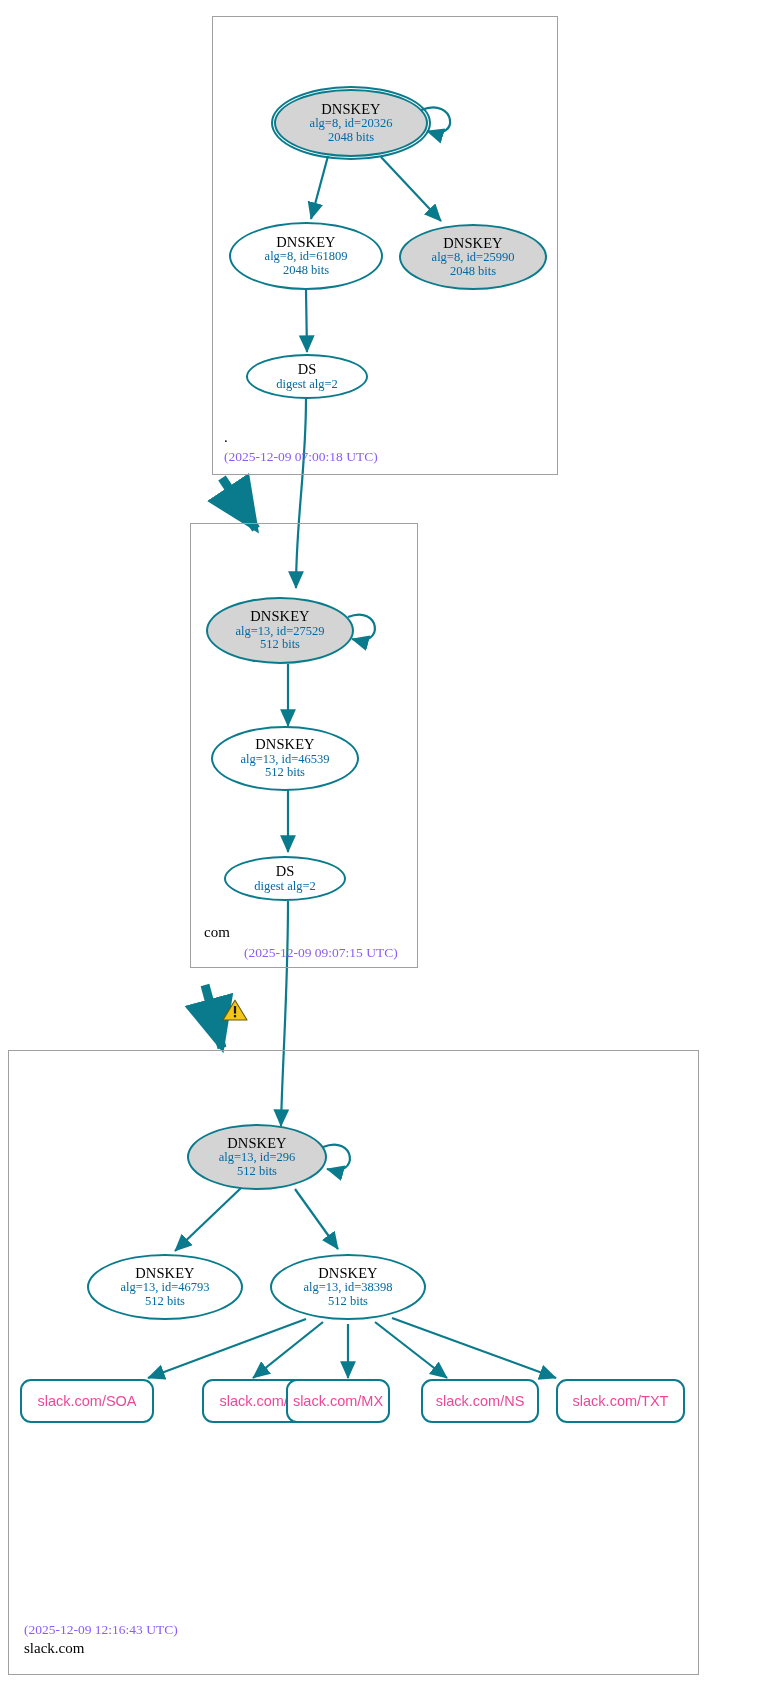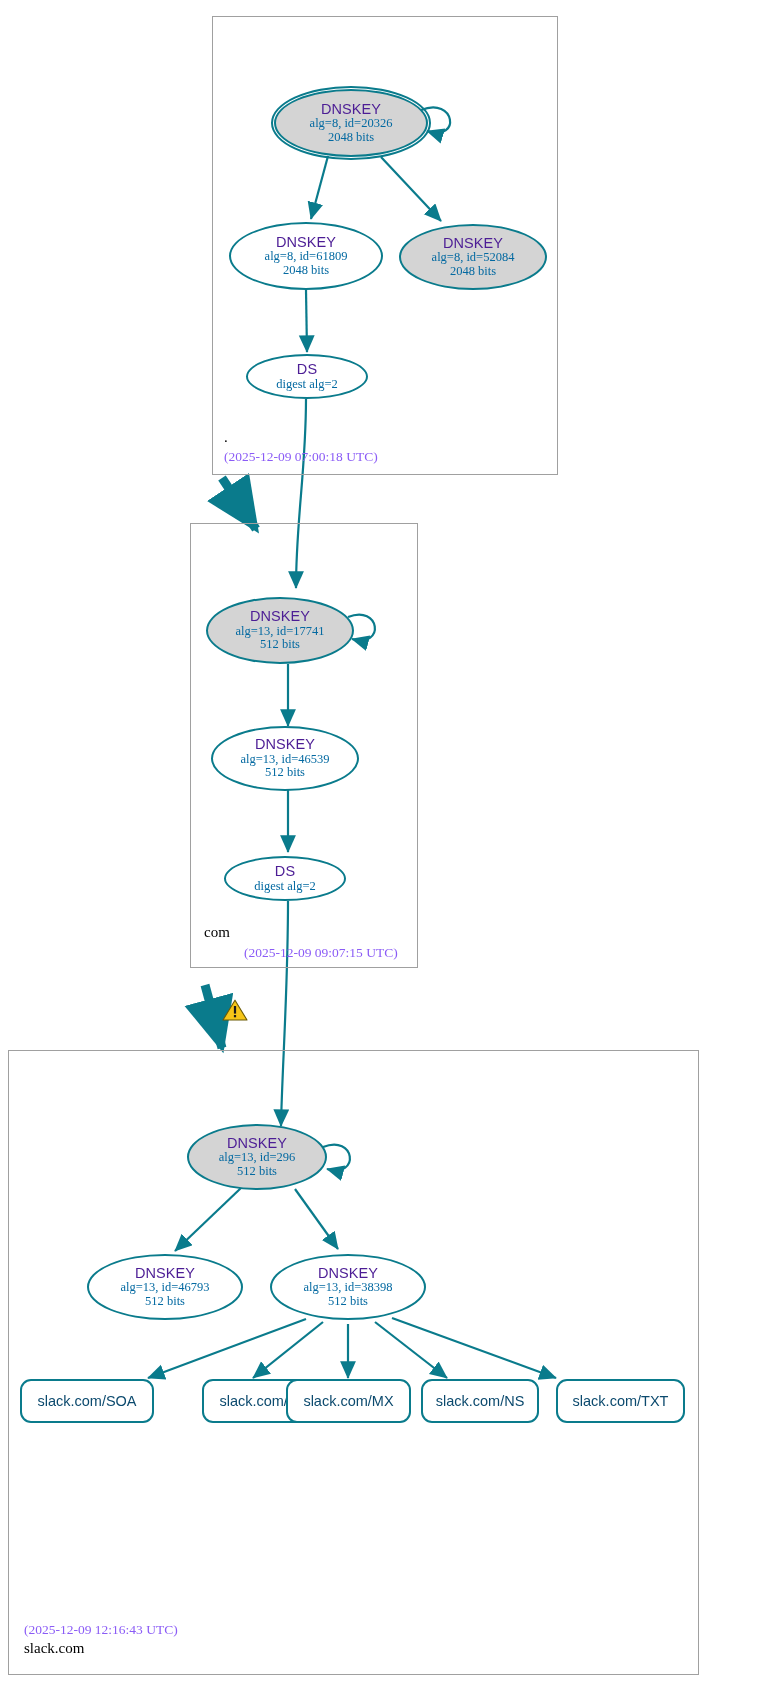--- a/index.html
+++ b/index.html
@@ -44,22 +44,22 @@
     background:#ffffff;
     display:flex;
     flex-direction:column;
     align-items:center;
     justify-content:center;
     text-align:center;
     line-height:1.08;
   }
   .node.gray{background:#d4d4d4;}
   .node .t1{
-    font-family:Liberation Sans, sans-serif;
-    font-size:14.5px;color:#4c1d95;letter-spacing:.1px;
+    font-family:Liberation Serif, serif;
+    font-size:14.5px;color:#000000;letter-spacing:.1px;
   }
   .node .t2,.node .t3{
     font-family:"Liberation Serif", serif;
     font-size:12.5px;color:#0369a1;
   }
   
   .node.dbl::before{
     content:"";
     position:absolute;
     left:-5px;top:-5px;right:-5px;bottom:-5px;
@@ -70,21 +70,21 @@
 
   
   .rrset{
     position:absolute;
     box-sizing:border-box;
     border:2px solid #0a7b8c;
     border-radius:11px;
     background:#ffffff;
     display:flex;align-items:center;justify-content:center;
     font-family:"Liberation Sans", sans-serif;
-    font-size:14.5px;color:#0c4a6e;
+    font-size:14.5px;color:#ec4899;
     white-space:nowrap;
   }
 
   
   .warn{position:absolute;width:26px;height:24px;}
 </style>
 </head>
 <body>
 
 <div id="stage">
@@ -145,36 +145,36 @@
   </div>
 
   <div class="node" style="left:229px;top:222px;width:154px;height:68px;">
     <div class="t1">DNSKEY</div>
     <div class="t2">alg=8, id=61809</div>
     <div class="t3">2048 bits</div>
   </div>
 
   <div class="node gray" style="left:399px;top:224px;width:148px;height:66px;">
     <div class="t1">DNSKEY</div>
-    <div class="t2">alg=8, id=52084</div>
+    <div class="t2">alg=8, id=25990</div>
     <div class="t3">2048 bits</div>
   </div>
 
   <div class="node" style="left:246px;top:354px;width:122px;height:45px;">
     <div class="t1">DS</div>
     <div class="t2">digest alg=2</div>
   </div>
 
   <div class="zone-box" style="left:190px;top:523px;width:228px;height:445px;"></div>
   <div class="zone-label" style="left:204px;top:925px;">com</div>
   <div class="zone-stamp" style="left:202px;top:946px;margin-left:42px;">(2025-12-09 09:07:15 UTC)</div>
 
   <div class="node gray" style="left:206px;top:597px;width:148px;height:67px;">
     <div class="t1">DNSKEY</div>
-    <div class="t2">alg=13, id=17741</div>
+    <div class="t2">alg=13, id=27529</div>
     <div class="t3">512 bits</div>
   </div>
 
   <div class="node" style="left:211px;top:726px;width:148px;height:65px;">
     <div class="t1">DNSKEY</div>
     <div class="t2">alg=13, id=46539</div>
     <div class="t3">512 bits</div>
   </div>
 
   <div class="node" style="left:224px;top:856px;width:122px;height:45px;">
@@ -207,17 +207,17 @@
   </div>
 
   <div class="node" style="left:270px;top:1254px;width:156px;height:66px;">
     <div class="t1">DNSKEY</div>
     <div class="t2">alg=13, id=38398</div>
     <div class="t3">512 bits</div>
   </div>
 
   <div class="rrset" style="left:20px;top:1379px;width:134px;height:44px;">slack.com/SOA</div>
   <div class="rrset" style="left:168px;top:1379px;width:113px;height:44px;margin-left:34px;">slack.com/A</div>
-  <div class="rrset" style="left:286px;top:1379px;width:125px;height:44px;">slack.com/MX</div>
+  <div class="rrset" style="left:286px;top:1379px;width:104px;height:44px;">slack.com/MX</div>
   <div class="rrset" style="left:421px;top:1379px;width:118px;height:44px;">slack.com/NS</div>
   <div class="rrset" style="left:556px;top:1379px;width:129px;height:44px;text-align:right;">slack.com/TXT</div>
 
 </div>
 
 </body></html>

